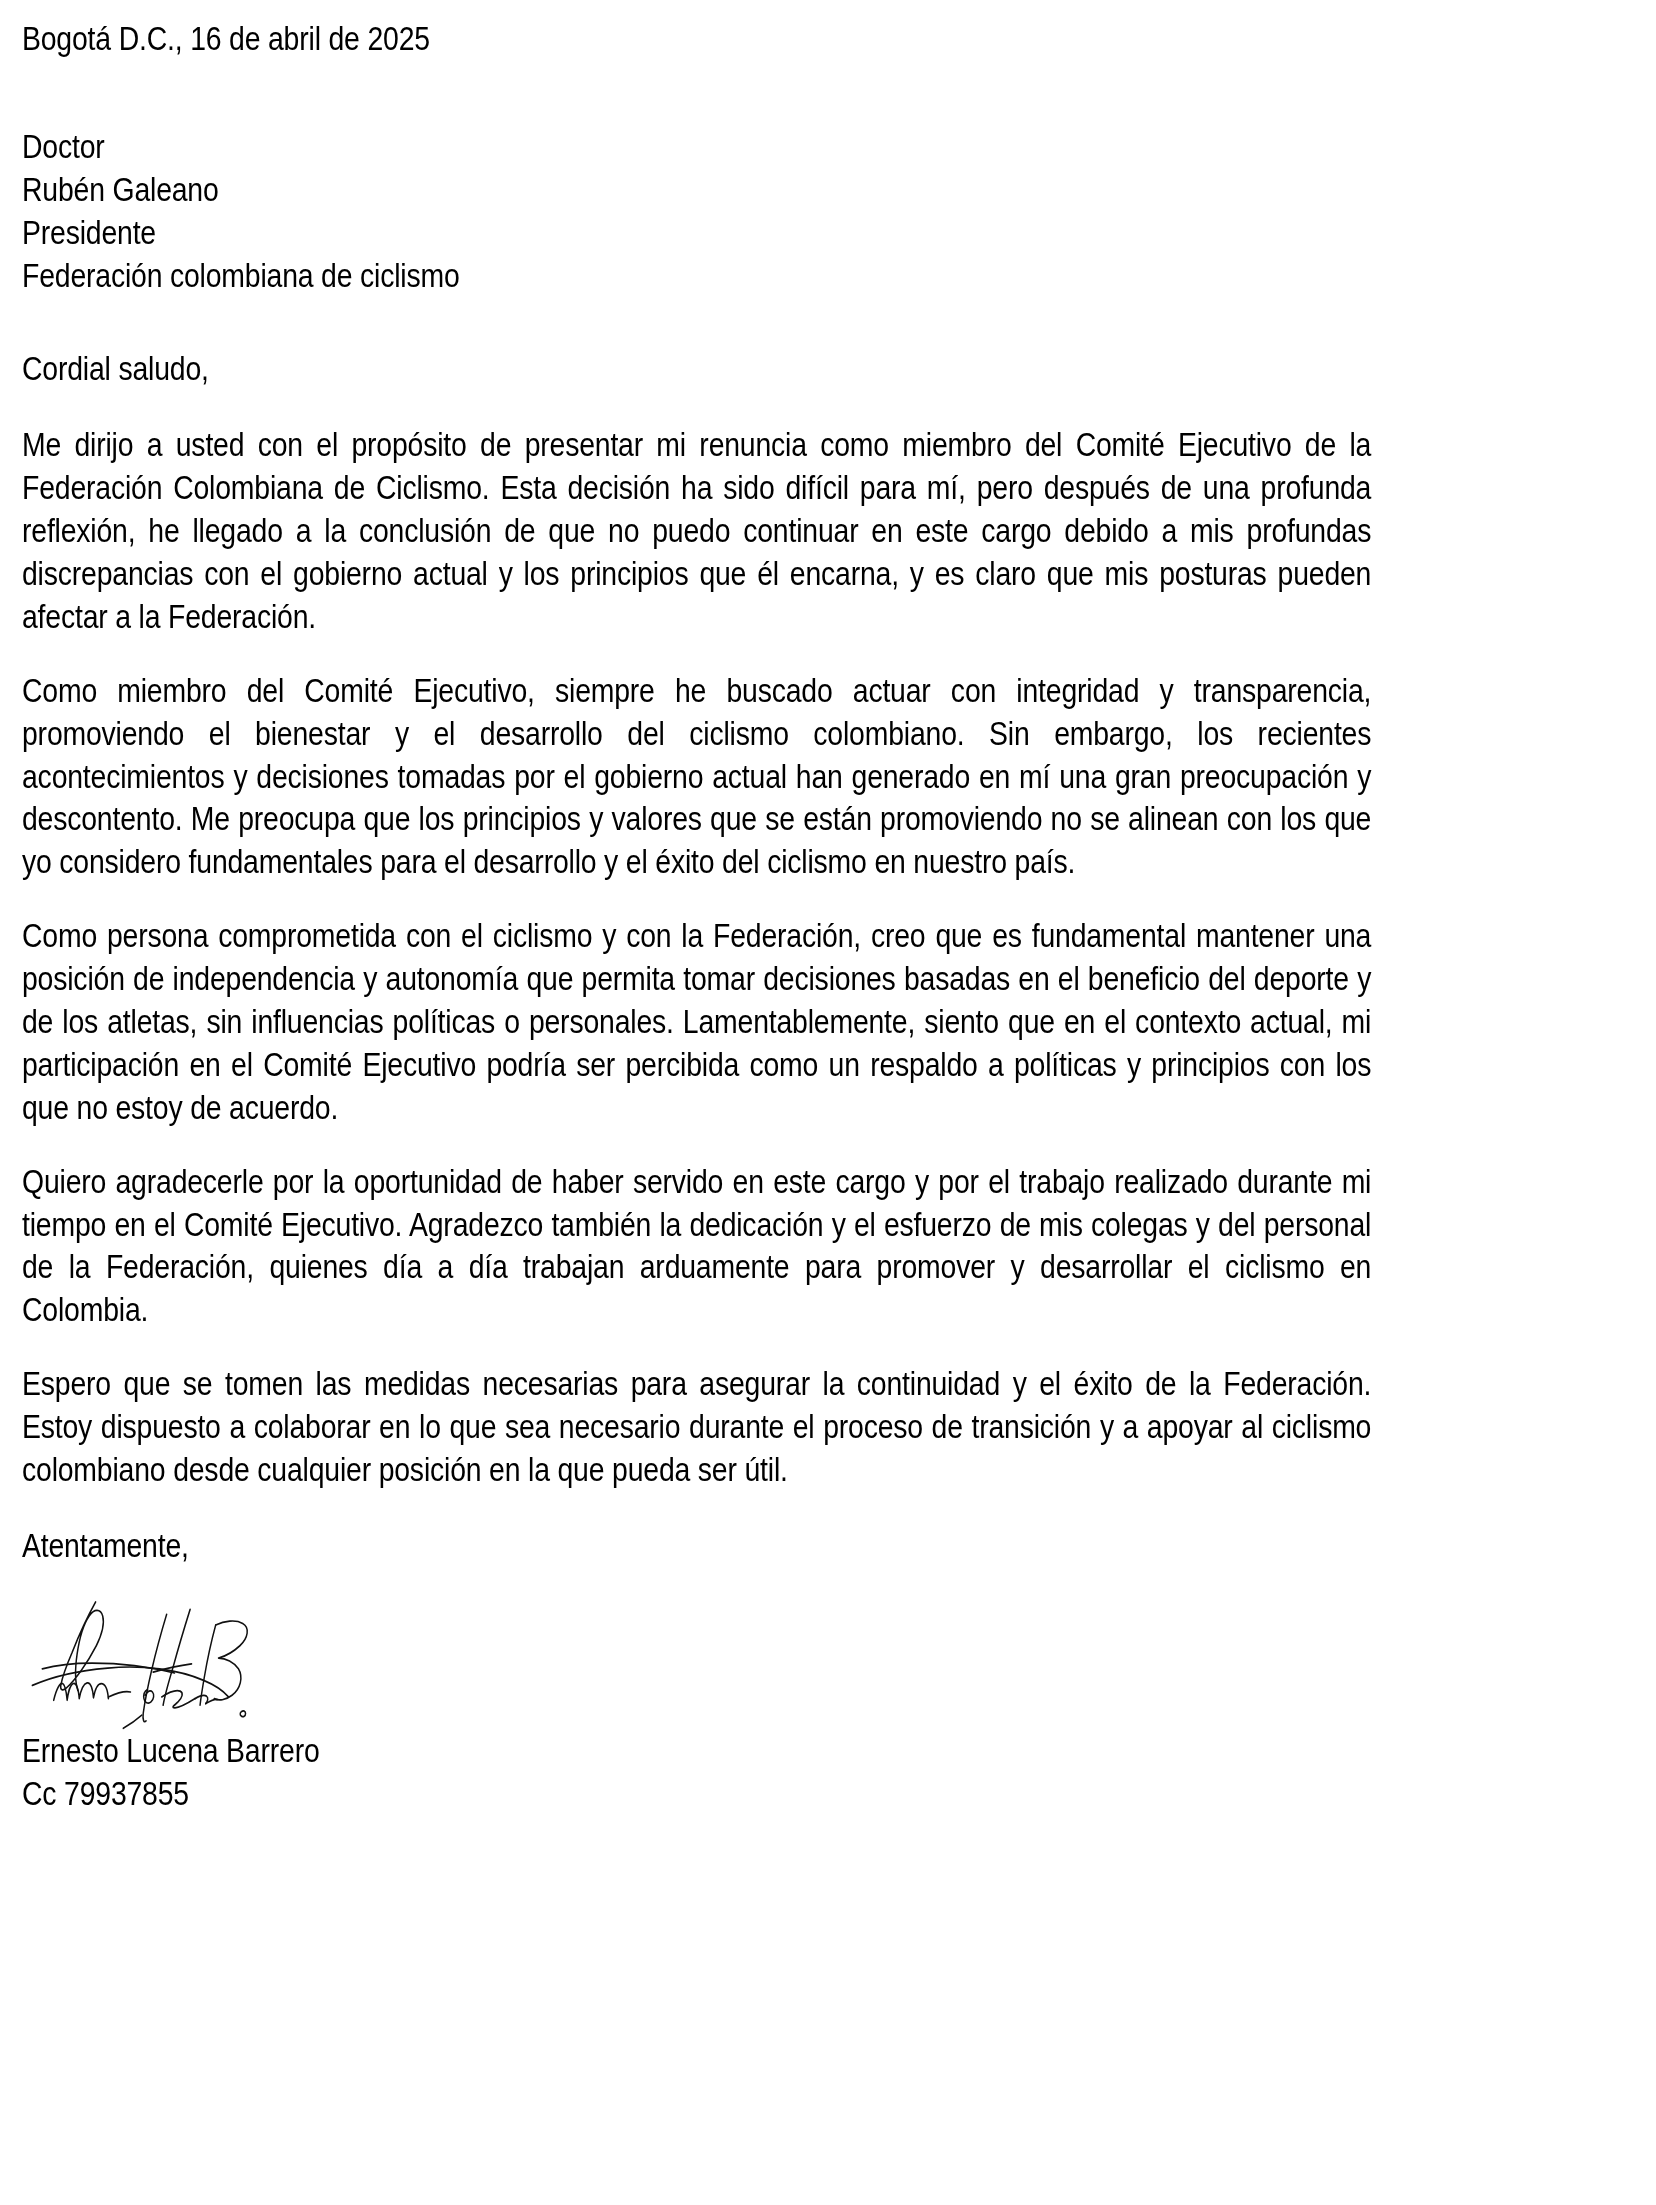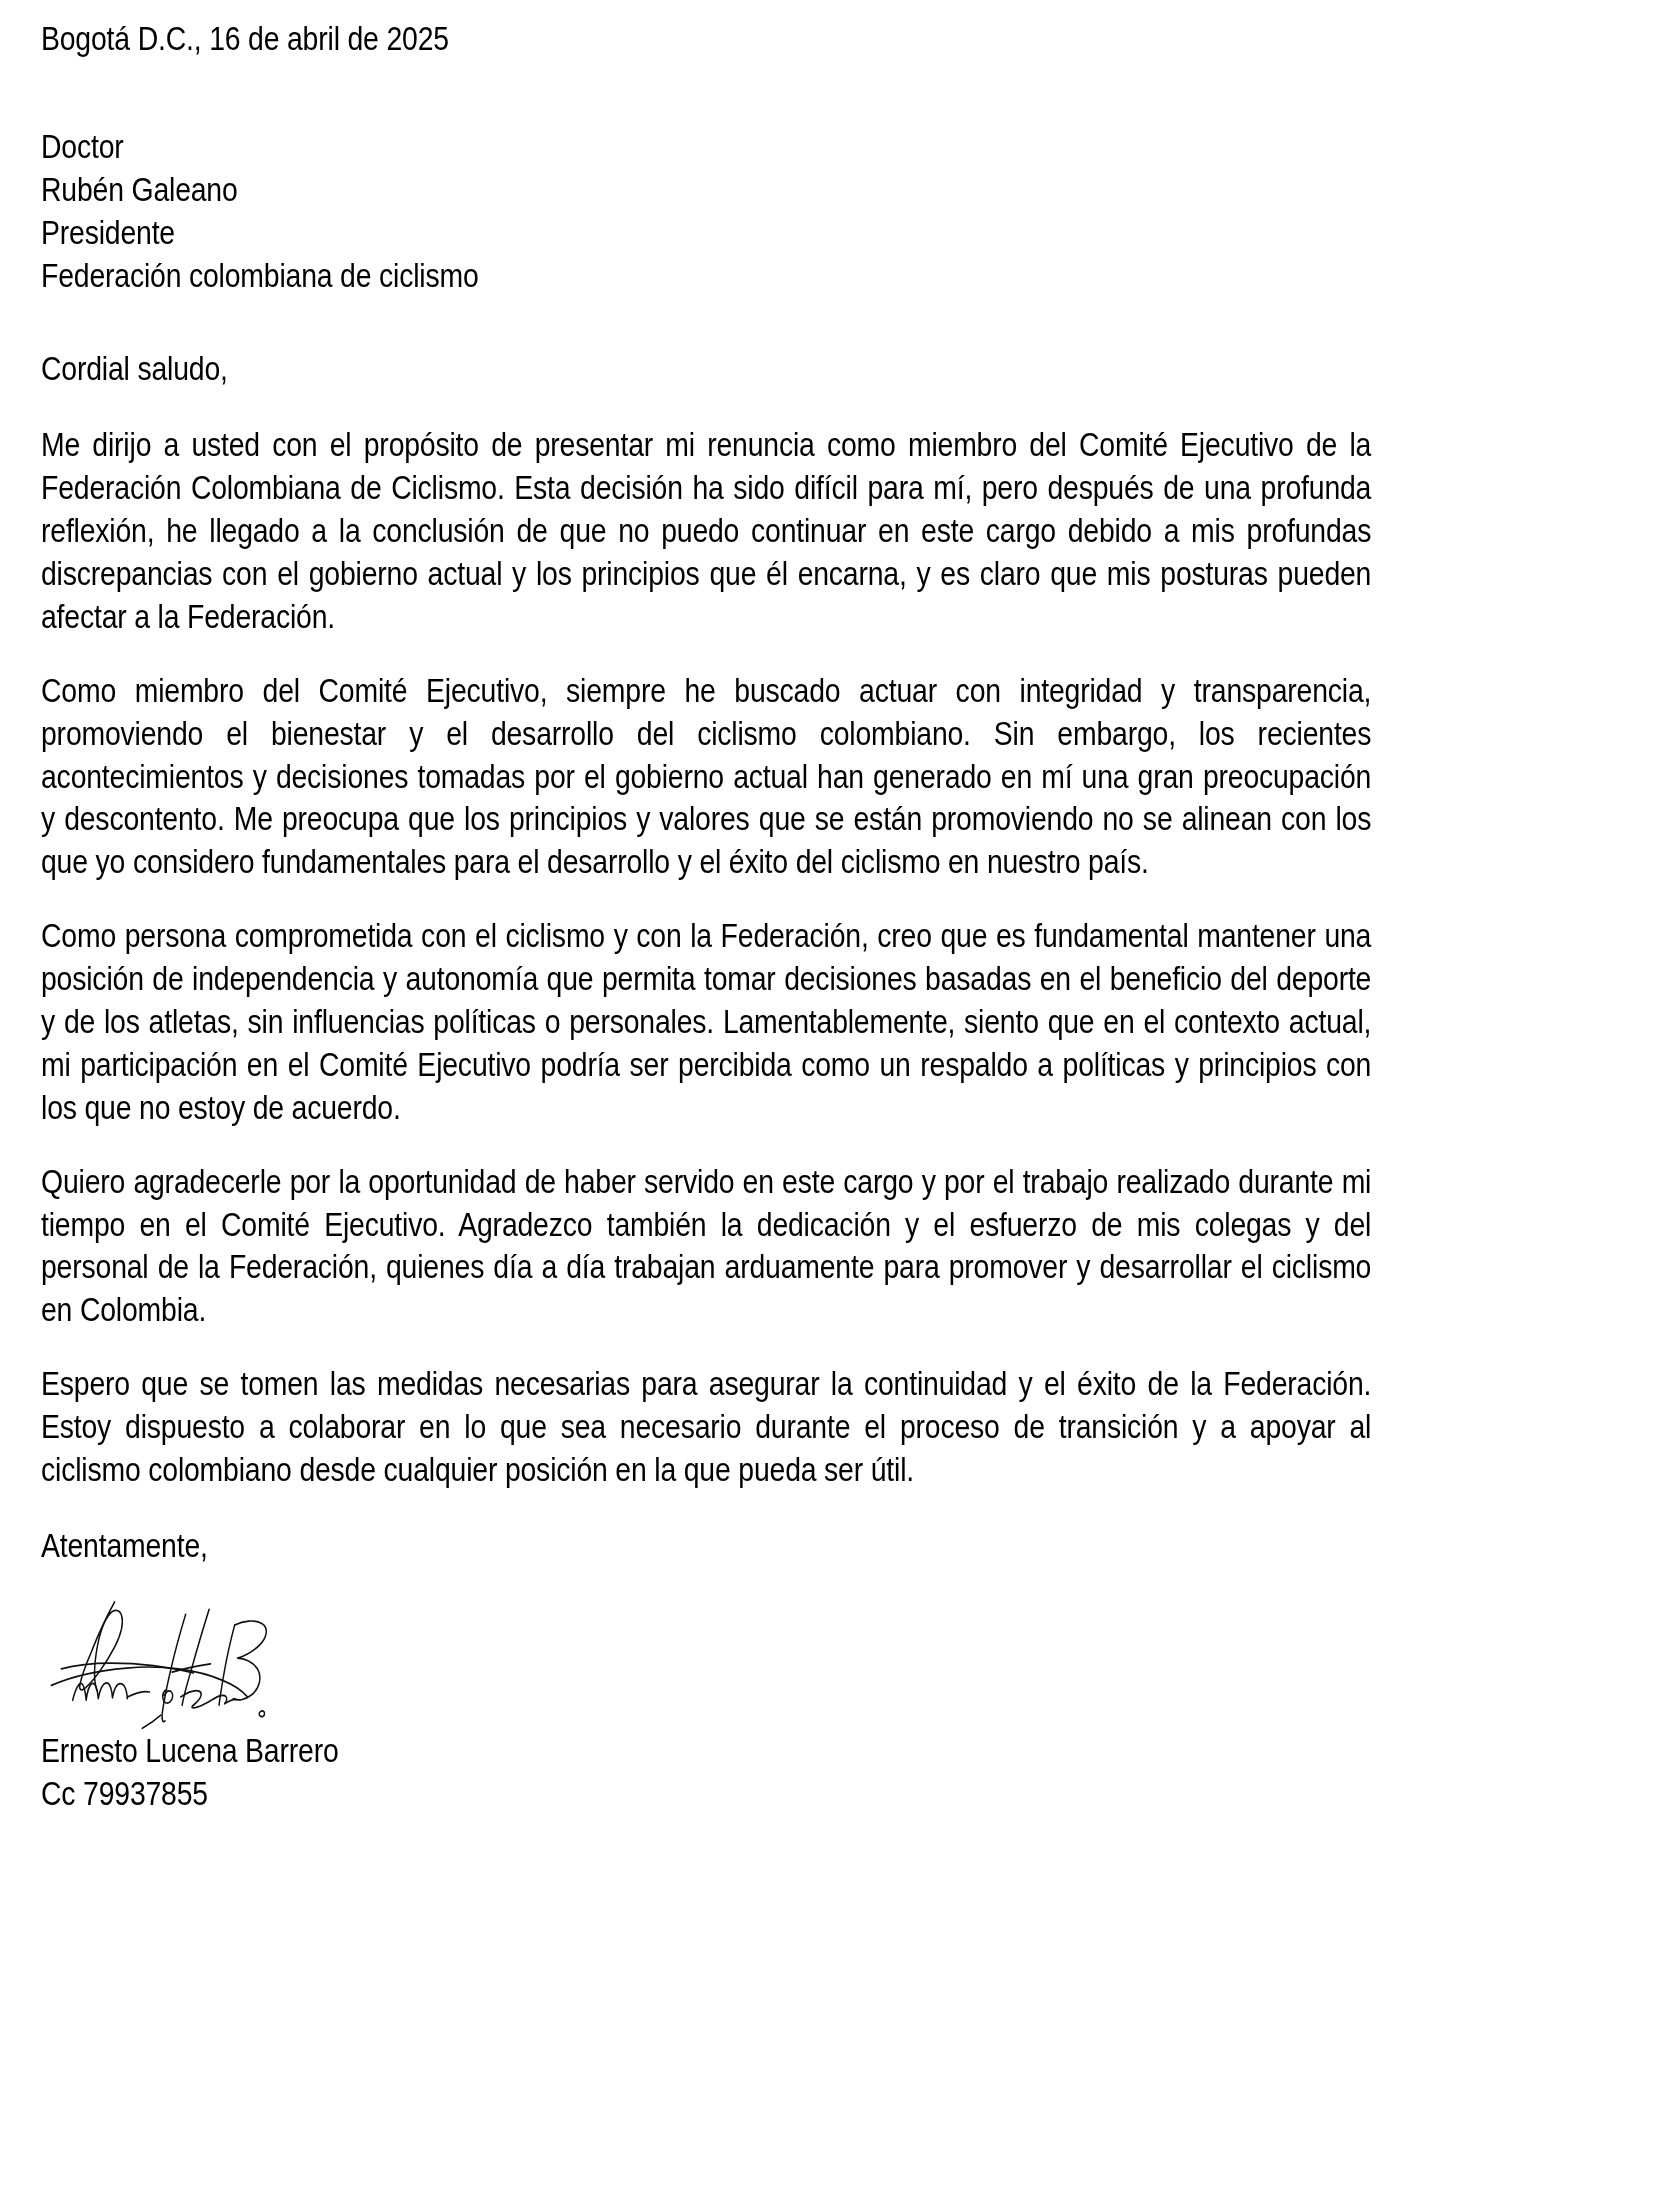--- a/index.html
+++ b/index.html
@@ -11,21 +11,21 @@
   body {
     font-family: "Liberation Sans", "DejaVu Sans", sans-serif;
     color: #000000;
   }
   .page {
     position: relative;
     width: 1472px;
     height: 2205px;
     background: #ffffff;
     box-sizing: border-box;
-    padding: 18px 101px 0 41px;
+    padding: 18px 101px 0 22px;
     overflow: hidden;
   }
   .doc-body {
     font-size: 33px;
     line-height: 1.30;
     letter-spacing: -0.2px;
     transform: scaleX(0.86);
     transform-origin: left top;
     width: 116.3%;
   }

